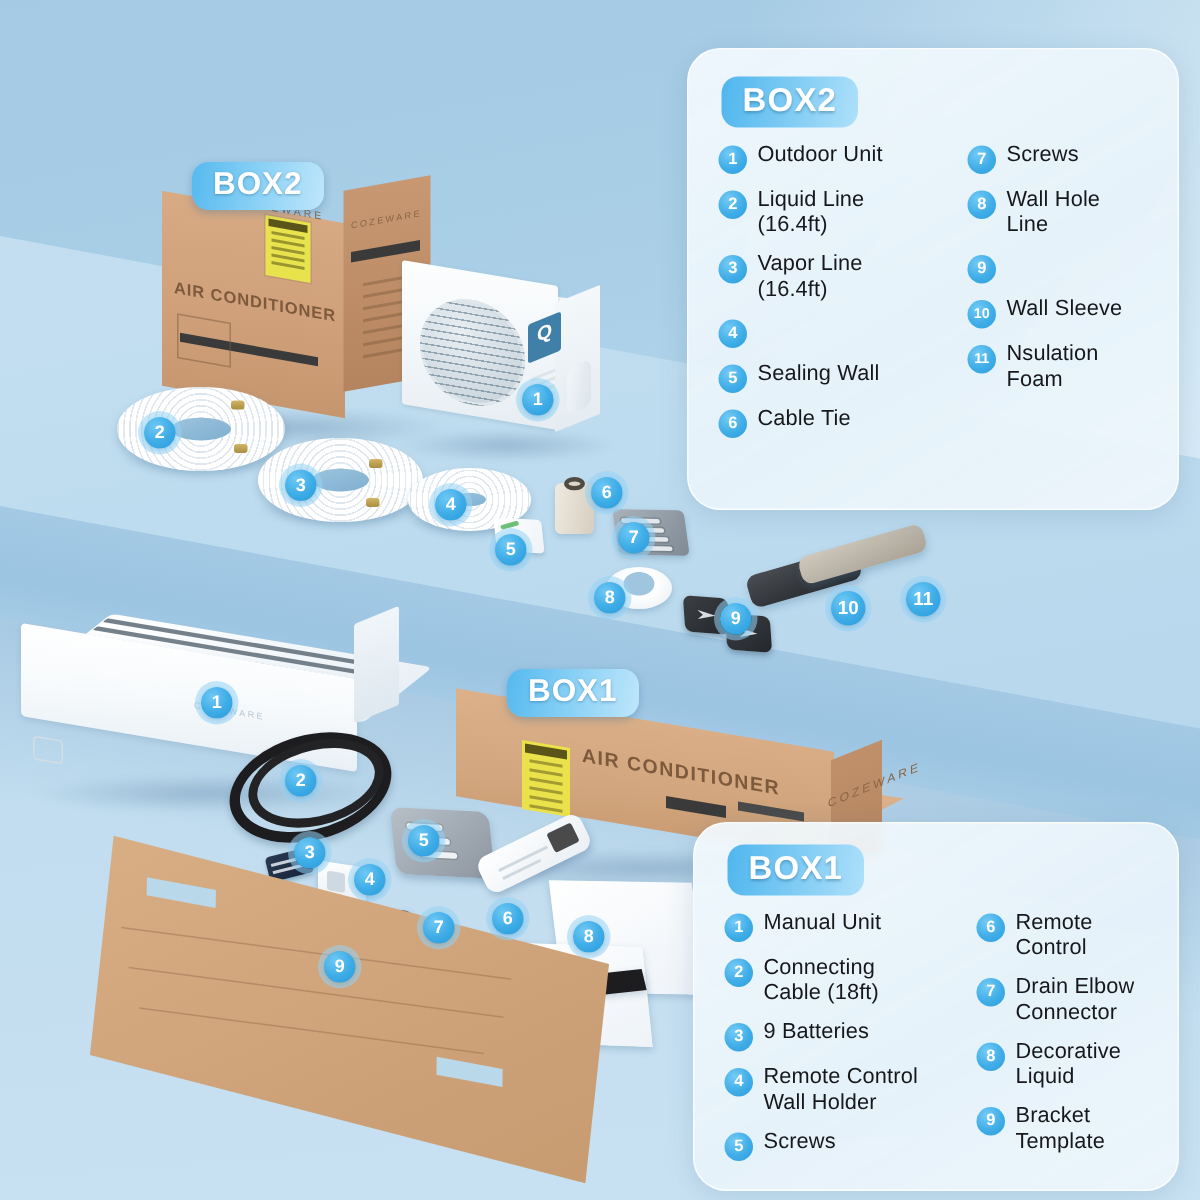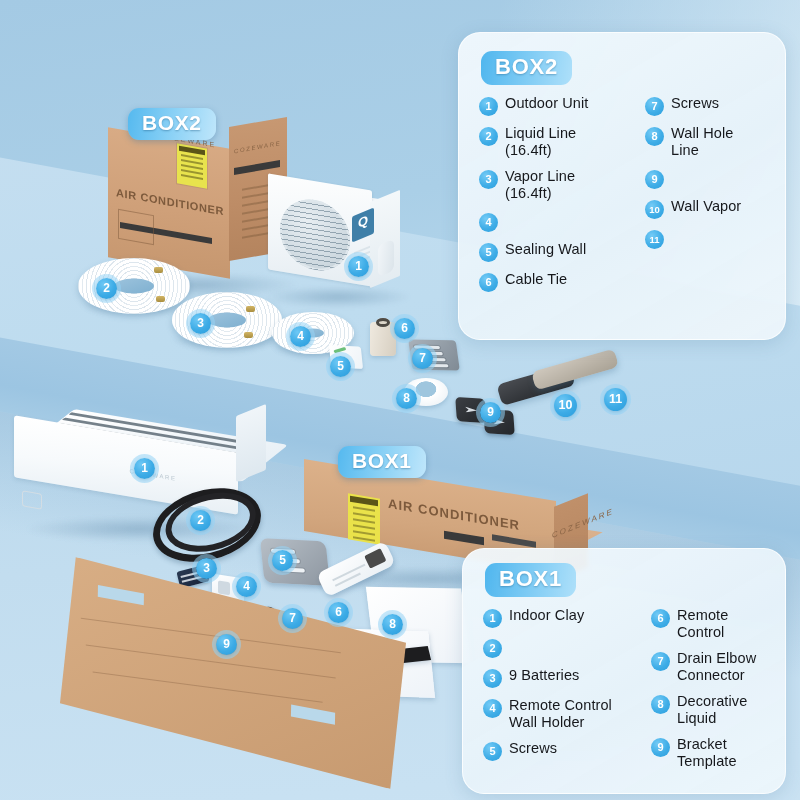--- a/index.html
+++ b/index.html
@@ -631,44 +631,51 @@
             <span>Wall Hole</span>
             <span class="sub">Line</span>
           </div>
         </div>
         <div class="legend-item">
           <div class="legend-num">9</div>
         </div>
         <div class="legend-item">
           <div class="legend-num wide">10</div>
           <div class="legend-label">
-            <span>Wall Vapor</span>
+            <span>Wall Sleeve</span>
           </div>
         </div>
         <div class="legend-item">
           <div class="legend-num wide">11</div>
+          <div class="legend-label">
+            <span>Nsulation Foam</span>
+          </div>
         </div>
       </div>
 
     </div>
   </div>
 
   <div class="panel" id="panel-box1">
     <div class="panel-badge">BOX1</div>
     <div class="legend-cols">
 
       <div class="legend-col">
         <div class="legend-item">
           <div class="legend-num">1</div>
           <div class="legend-label">
-            <span>Indoor Clay</span>
+            <span>Manual Unit</span>
           </div>
         </div>
         <div class="legend-item">
           <div class="legend-num">2</div>
+          <div class="legend-label">
+            <span>Connecting</span>
+            <span class="sub">Cable (18ft)</span>
+          </div>
         </div>
         <div class="legend-item">
           <div class="legend-num">3</div>
           <div class="legend-label">
             <span>9 Batteries</span>
           </div>
         </div>
         <div class="legend-item">
           <div class="legend-num">4</div>
           <div class="legend-label">

